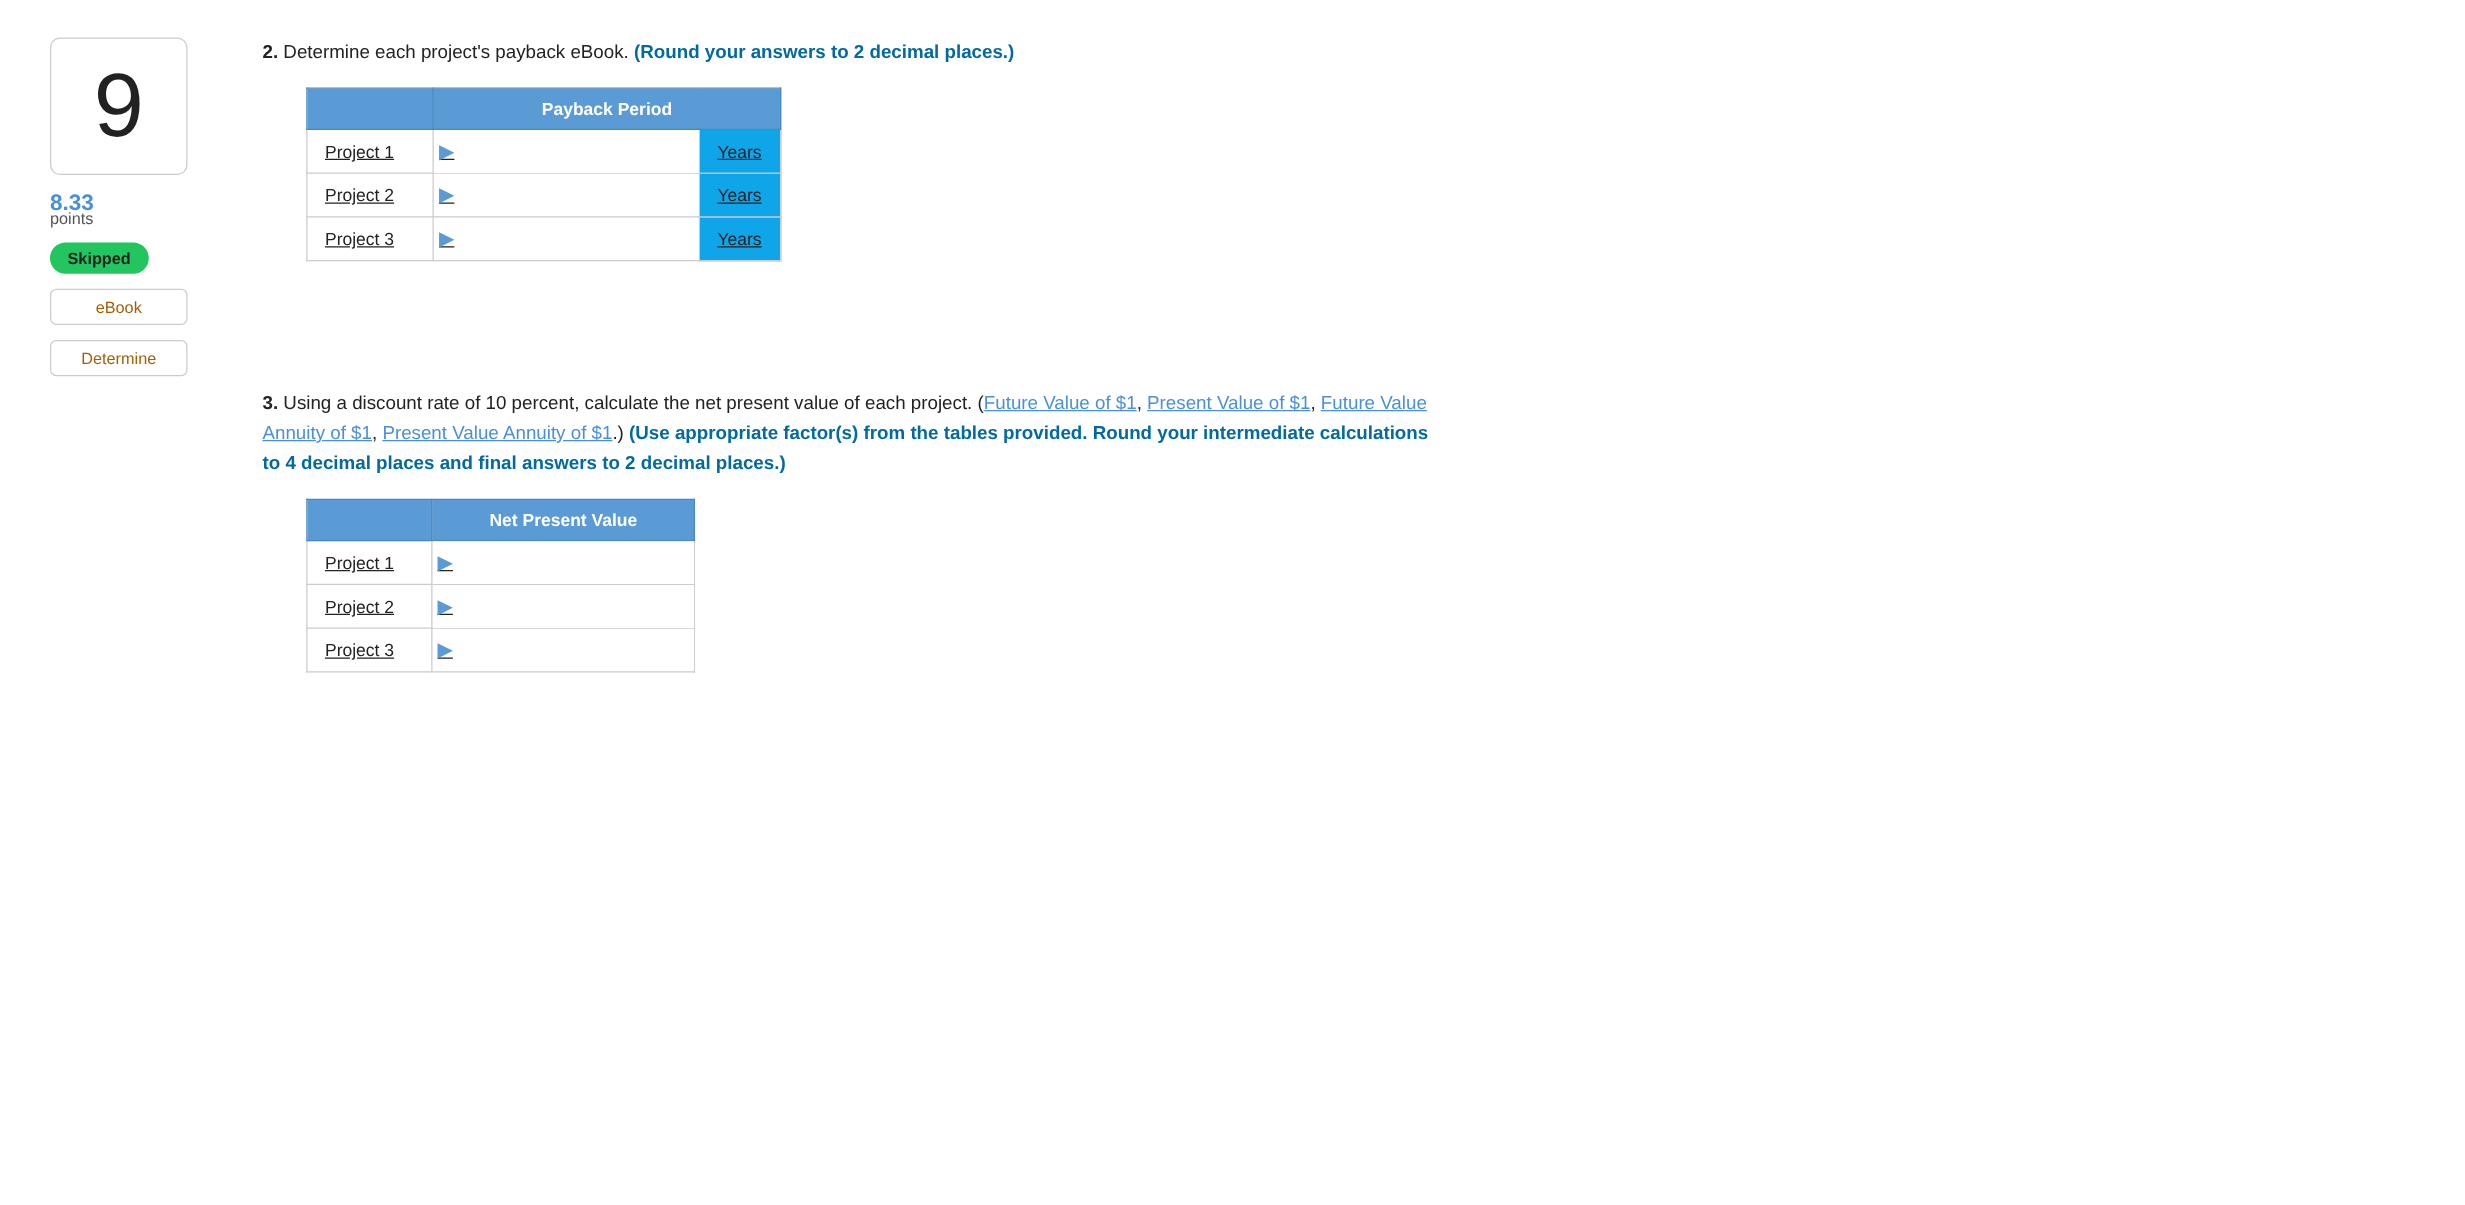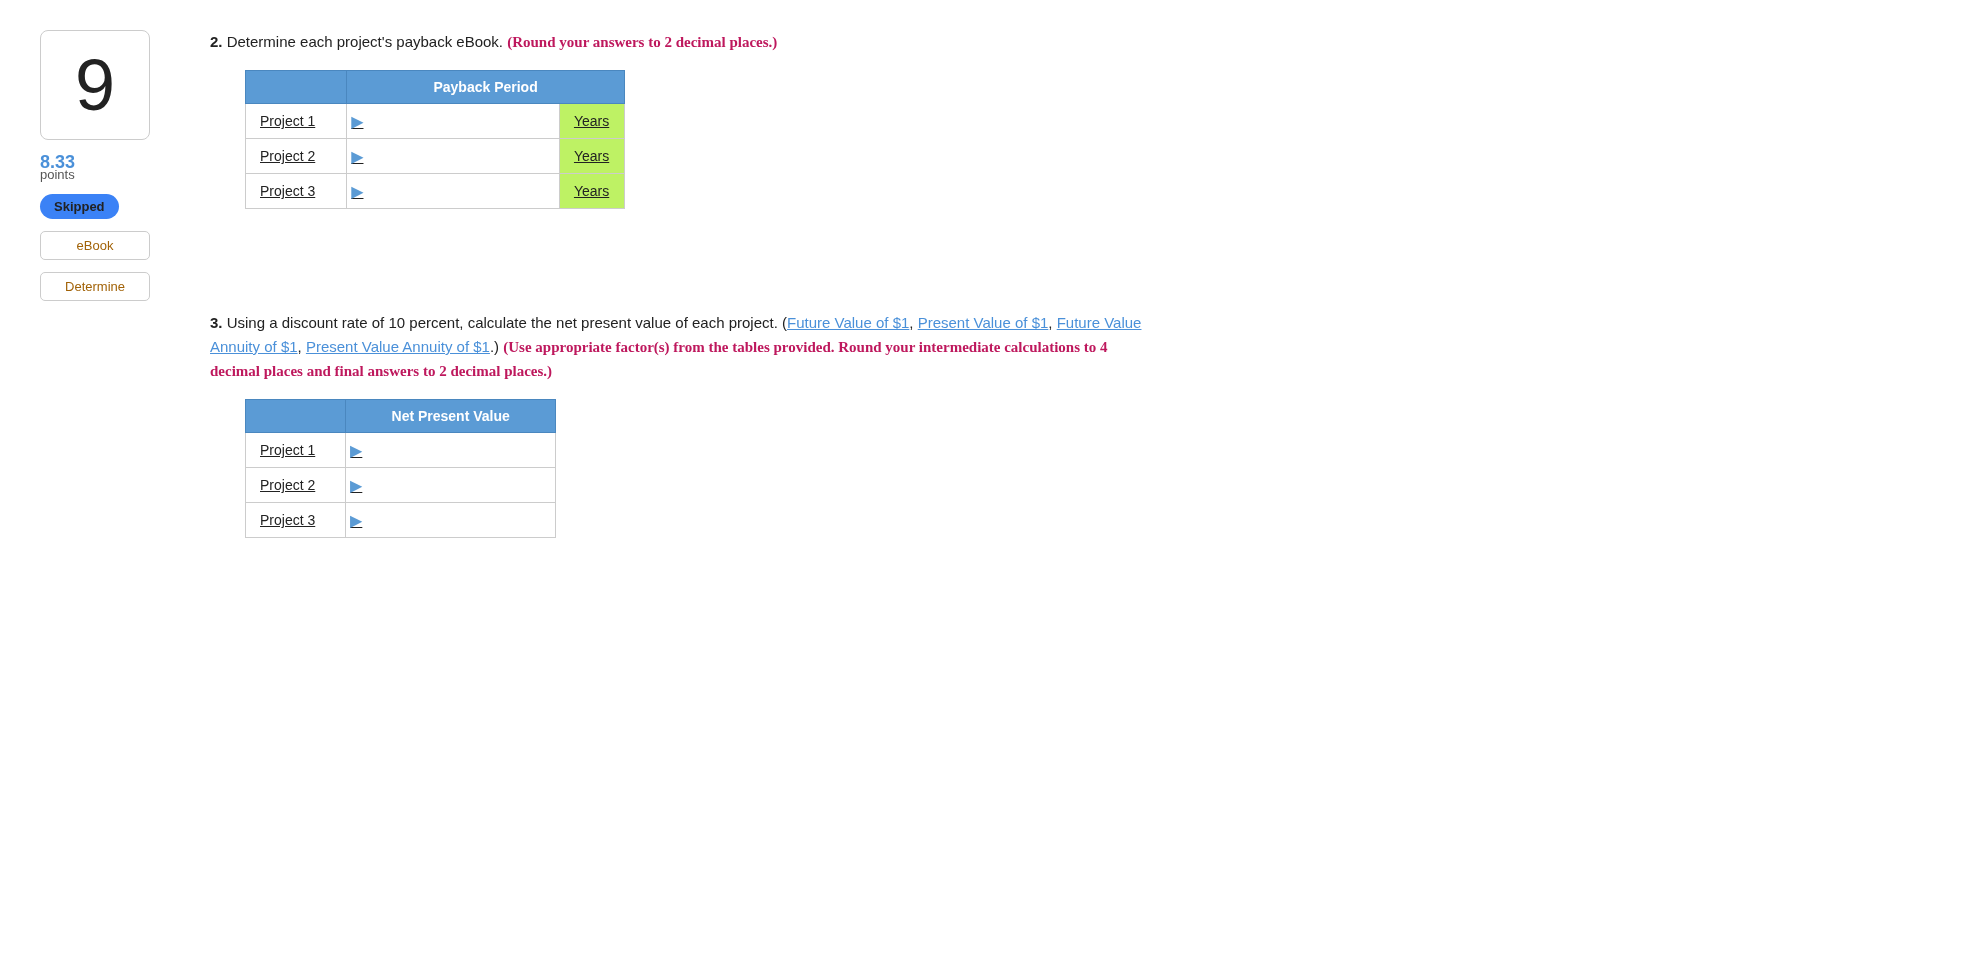--- a/index.html
+++ b/index.html
@@ -38,21 +38,21 @@
       font-size: 18px;
       color: #4a90d9;
       font-weight: bold;
     }
     .points-label {
       font-size: 13px;
       color: #555;
       margin-top: -8px;
     }
     .skipped-badge {
-      background: #3b82f6;
+      background: #22c55e;
       color: #222;
       font-weight: bold;
       font-size: 13px;
       padding: 5px 14px;
       border-radius: 20px;
     }
     .sidebar-btn {
       border: 1px solid #ccc;
       border-radius: 5px;
       padding: 6px 18px;
@@ -73,21 +73,21 @@
       display: flex;
       flex-direction: column;
       gap: 16px;
     }
     .question-text {
       font-size: 15px;
       line-height: 1.6;
       max-width: 950px;
     }
     .question-text .bold { font-weight: bold; }
-    .question-text .red { color: #be185d; font-weight: bold; font-family: Liberation Serif, serif; }
+    .question-text .red { color: #0369a1; font-weight: bold; }
     .question-text .link { color: #4a90d9; text-decoration: underline; cursor: pointer; }
     .table-container {
       display: inline-block;
       margin-left: 35px;
     }
     table {
       border-collapse: collapse;
       min-width: 380px;
     }
     table.npv {
@@ -117,21 +117,21 @@
       background: #fff;
       min-width: 100px;
     }
     tbody td.input-cell {
       background: #fff;
       min-width: 120px;
       padding: 0;
       position: relative;
     }
     tbody td.unit-cell {
-      background: #bef264;
+      background: #0ea5e9;
       min-width: 60px;
       padding: 7px 14px;
     }
     .input-cell-inner {
       display: flex;
       align-items: center;
       height: 34px;
       padding-left: 4px;
     }
     .input-arrow {

